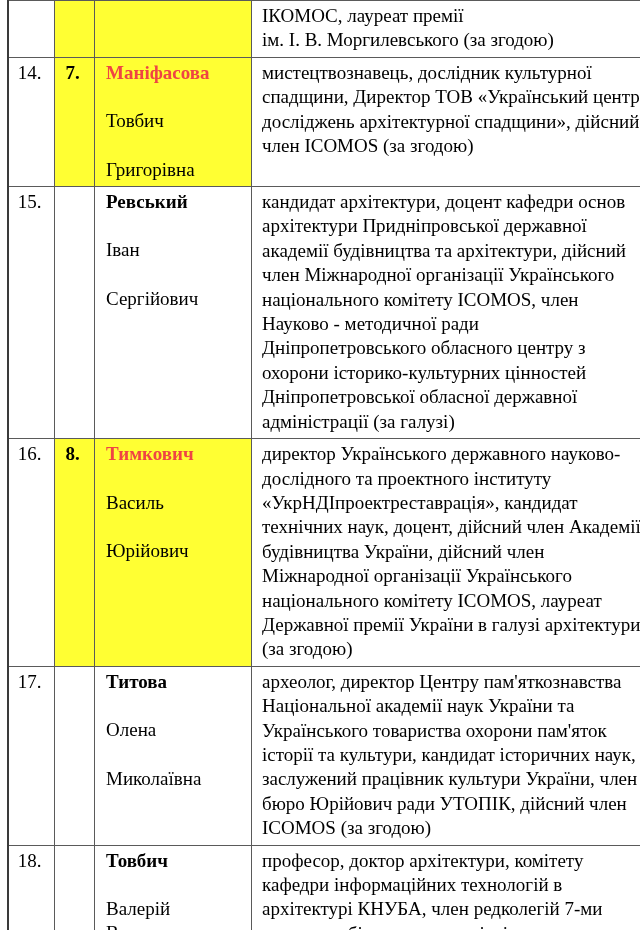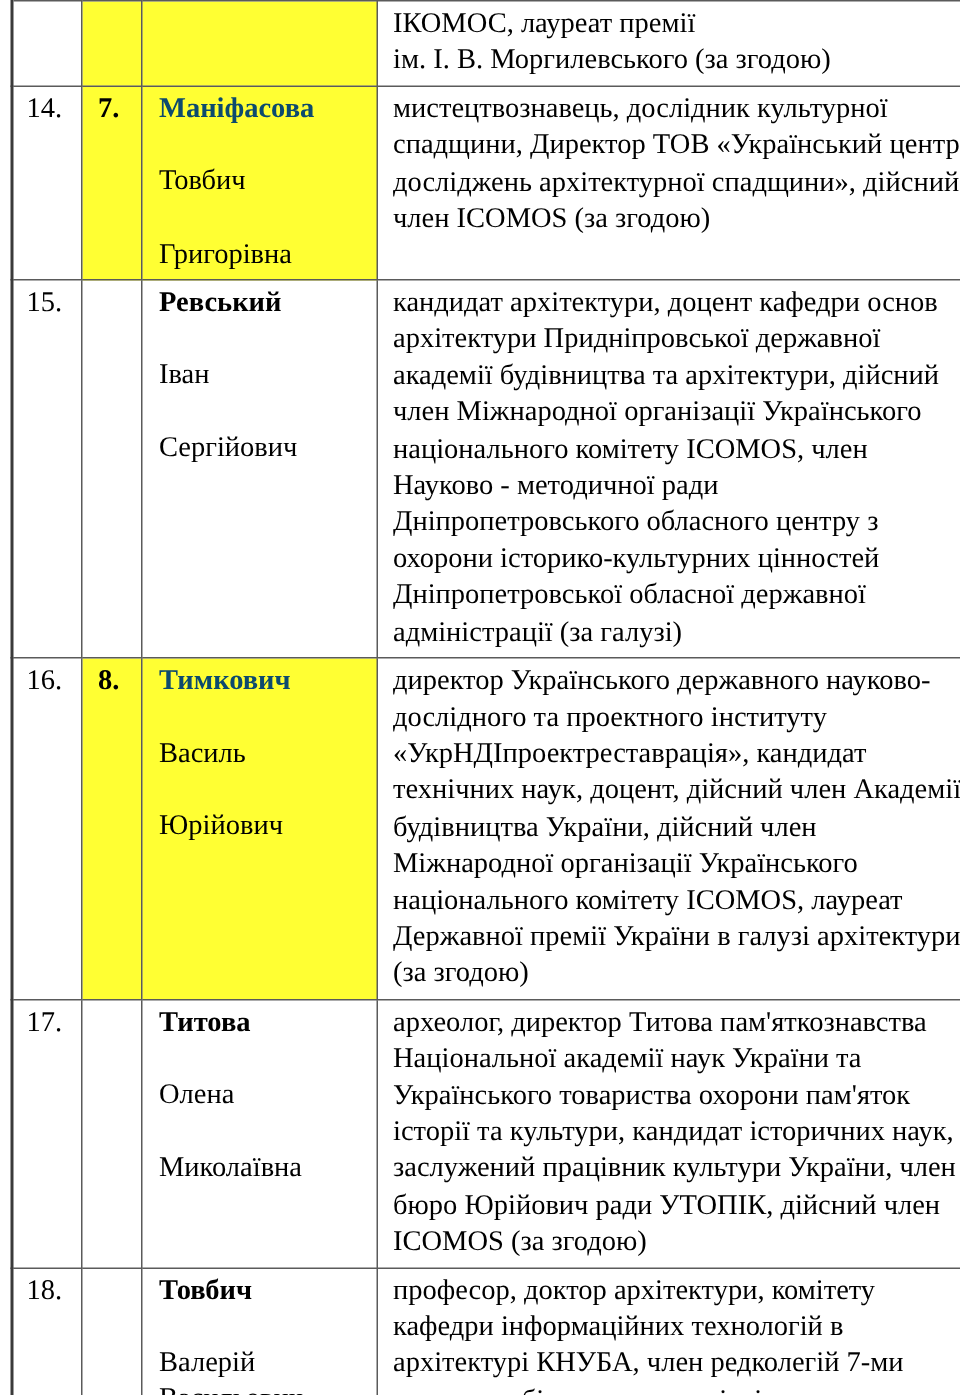--- a/index.html
+++ b/index.html
@@ -42,21 +42,21 @@
   .cellpad-desc  { padding: 1px 5px 2px 8px; }
   .cellpad-name  { padding: 1px 4px 2px 9px; }
   .cellpad-num   { padding: 1px 4px 2px 0px; }
 
   .hl { background: #ffff33; }
 
   .surname {
     font-weight: bold;
     display: block;
   }
-  .surname.red { color: #0c4a6e; }
+  .surname.red { color: #ef4444; }
   .given {
     display: block;
     margin-top: 24px;
   }
   .given.tight { margin-top: 0; }
 
   .num-label { display: block; }
   .subnum-label { display: block; font-weight: bold; }
 
   .desc-line { display: block; white-space: nowrap; }
@@ -197,21 +197,21 @@
           </td>
           <td class="c-name">
             <div class="cellpad-name">
               <span class="surname">Титова</span>
               <span class="given">Олена</span>
               <span class="given">Миколаївна</span>
             </div>
           </td>
           <td class="c-desc">
             <div class="cellpad-desc">
-              <span class="desc-line">археолог, директор Титова пам'яткознавства</span>
+              <span class="desc-line">археолог, директор Центру пам'яткознавства</span>
               <span class="desc-line">Національної академії наук України та</span>
               <span class="desc-line">Українського товариства охорони пам'яток</span>
               <span class="desc-line">історії та культури, кандидат історичних наук,</span>
               <span class="desc-line">заслужений працівник культури України, член</span>
               <span class="desc-line">бюро Юрійович ради УТОПІК, дійсний член</span>
               <span class="desc-line">ICOMOS (за згодою)</span>
             </div>
           </td>
         </tr>
         <tr>

